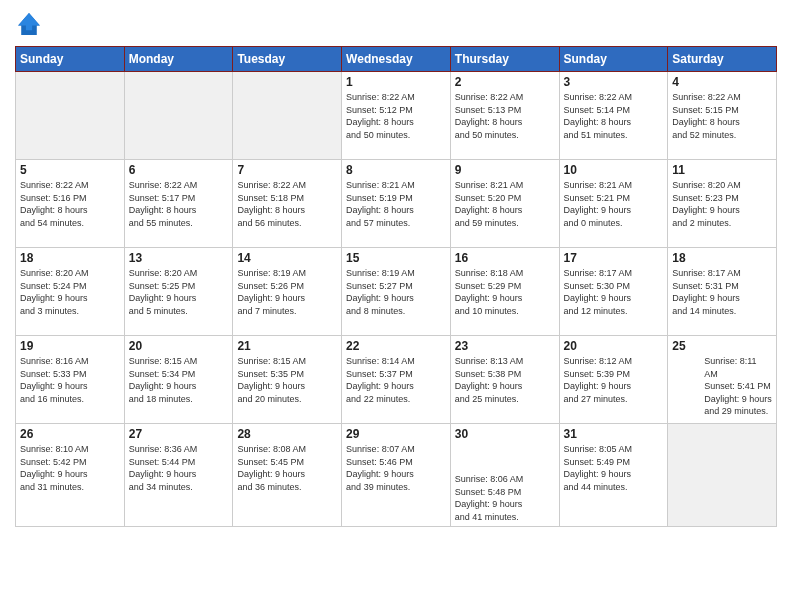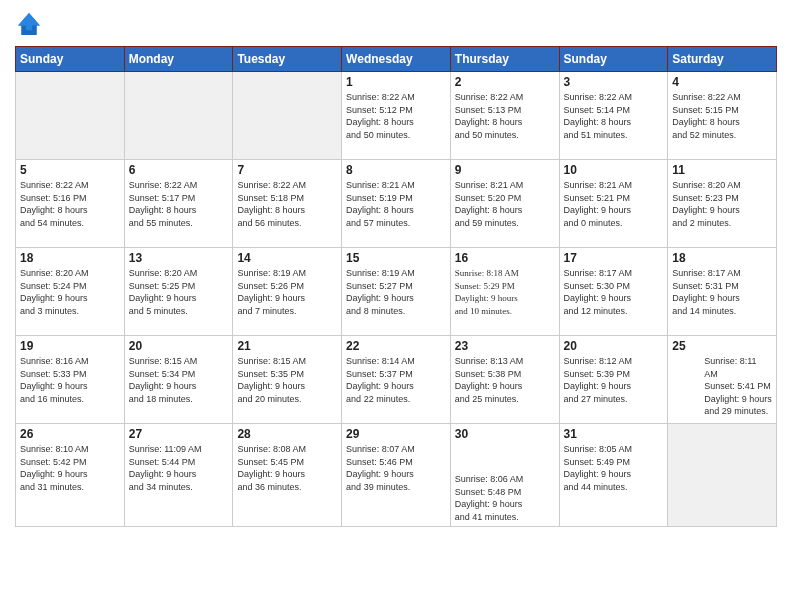--- a/index.html
+++ b/index.html
@@ -232,21 +232,21 @@
           </td>
           <td>
             <span class="day-number">15</span>
             <div class="day-info" style="white-space: pre-line;">Sunrise: 8:19 AM
 Sunset: 5:27 PM
 Daylight: 9 hours
 and 8 minutes.</div>
           </td>
           <td>
             <span class="day-number">16</span>
-            <div class="day-info" style="white-space: pre-line; font-family: Liberation Serif, serif;">Sunrise: 8:18 AM
+            <div class="day-info" style="white-space: pre-line;">Sunrise: 8:18 AM
 Sunset: 5:29 PM
 Daylight: 9 hours
 and 10 minutes.</div>
           </td>
           <td>
             <span class="day-number">17</span>
             <div class="day-info" style="white-space: pre-line;">Sunrise: 8:17 AM
 Sunset: 5:30 PM
 Daylight: 9 hours
 and 12 minutes.</div>
@@ -313,21 +313,21 @@
         <tr>
           <td>
             <span class="day-number">26</span>
             <div class="day-info" style="white-space: pre-line;">Sunrise: 8:10 AM
 Sunset: 5:42 PM
 Daylight: 9 hours
 and 31 minutes.</div>
           </td>
           <td>
             <span class="day-number">27</span>
-            <div class="day-info" style="white-space: pre-line;">Sunrise: 11:09 AM
+            <div class="day-info" style="white-space: pre-line;">Sunrise: 8:36 AM
 Sunset: 5:44 PM
 Daylight: 9 hours
 and 34 minutes.</div>
           </td>
           <td>
             <span class="day-number">28</span>
             <div class="day-info" style="white-space: pre-line;">Sunrise: 8:08 AM
 Sunset: 5:45 PM
 Daylight: 9 hours
 and 36 minutes.</div>

